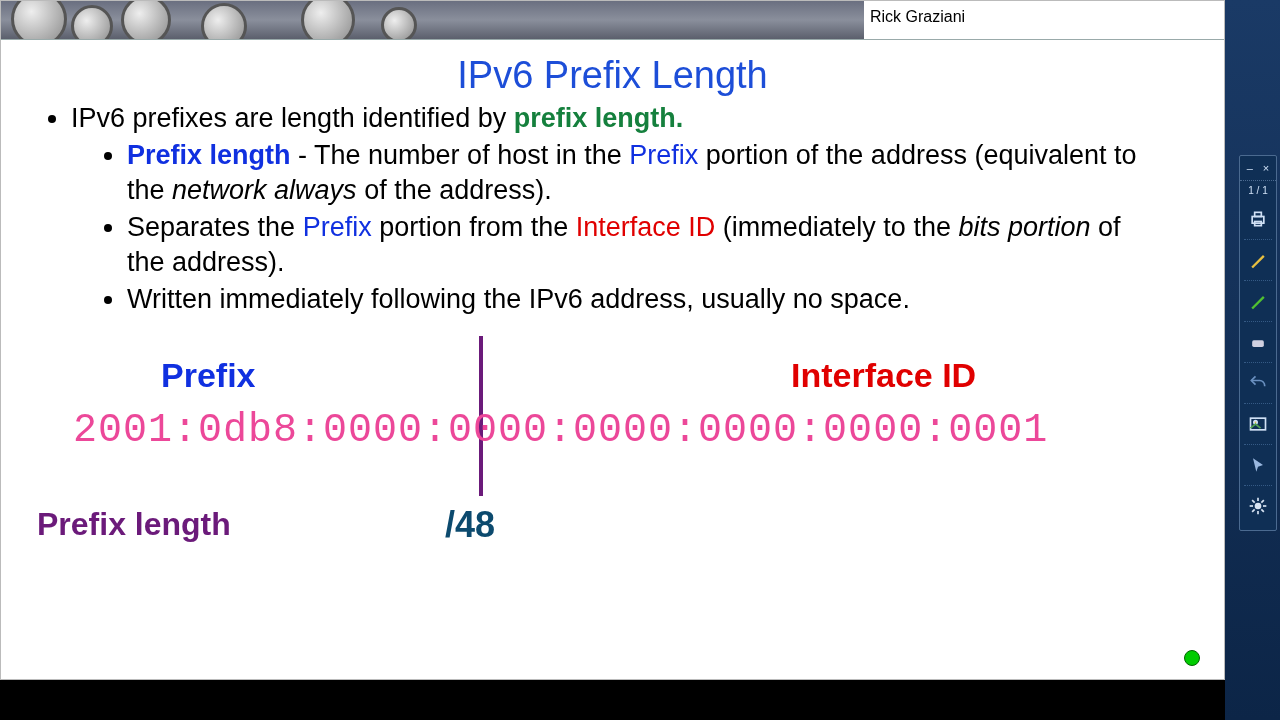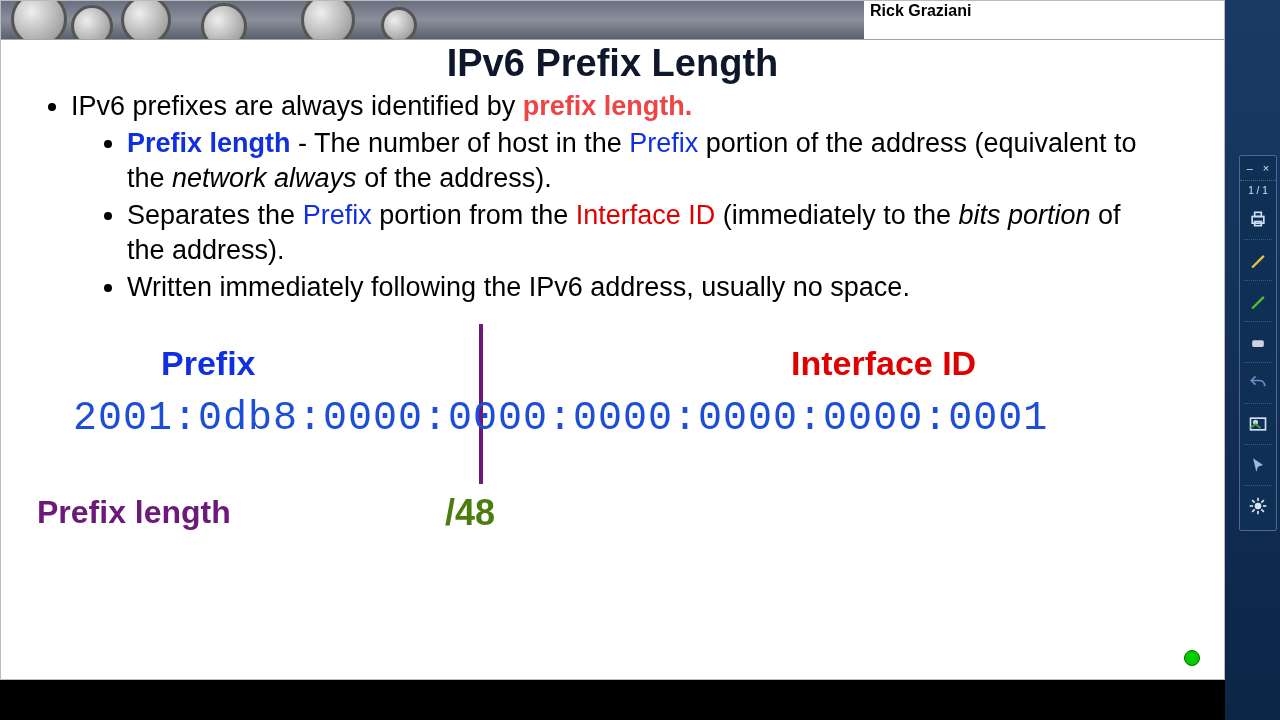--- a/index.html
+++ b/index.html
@@ -1,37 +1,37 @@
 <!DOCTYPE html>
 <html><head>
 <meta charset="utf-8">
 <style>
   html,body{margin:0;padding:0;width:1280px;height:720px;overflow:hidden;font-family:Arial,Helvetica,sans-serif;background:#000;}
   .stage{position:relative;width:1280px;height:720px;}
   .slide{position:absolute;left:0;top:0;width:1225px;height:680px;background:#fff;border:1px solid #bbb;box-sizing:border-box;}
   .banner{position:relative;width:100%;height:38px;background:linear-gradient(#6a6f80,#8a8f9c 50%,#5b5f6c);border-bottom:1px solid #9aa;overflow:hidden;}
   .gear{position:absolute;border-radius:50%;background:radial-gradient(circle at 35% 35%,#eee,#888);border:3px solid #555;}
-  .attrib{position:absolute;right:0;top:0;height:38px;width:360px;background:#fff;font-family:"Comic Sans MS","Comic Sans",cursive,sans-serif;font-size:16px;font-weight:bold;color:#000;line-height:18px;padding:1px 6px;box-sizing:border-box;}
-  .title{width:100%;text-align:center;font-size:38px;font-weight:bold;color:#0f172a;margin-top:2px;}
+  .attrib{position:absolute;right:0;top:0;height:38px;width:360px;background:#fff;font-family:"Comic Sans MS","Comic Sans",cursive,sans-serif;font-size:16px;font-weight:normal;color:#000;line-height:18px;padding:7px 6px;box-sizing:border-box;}
+  .title{width:100%;text-align:center;font-size:38px;font-weight:normal;color:#1d4ed8;margin-top:14px;}
   ul.outer{margin:4px 0 0 70px;padding:0;font-size:27px;color:#000;line-height:1.3;}
   ul.outer>li{list-style:disc;margin-bottom:0;max-width:1080px;}
   ul.inner{margin:2px 0 0 56px;padding:0;}
   ul.inner>li{list-style:disc;margin-bottom:2px;font-size:27px;max-width:1010px;}
-  .purple{color:#ef4444;font-weight:bold;}
+  .purple{color:#15803d;font-weight:bold;}
   .blue{color:#1030e0;}
   .blueb{color:#1030e0;font-weight:bold;}
   .red{color:#e00000;}
   .ital{font-style:italic;}
   .diagram{position:relative;width:100%;height:260px;margin-top:18px;}
   .prefix-label{position:absolute;left:160px;top:20px;font-size:34px;font-weight:bold;color:#1030e0;}
   .iface-label{position:absolute;left:790px;top:20px;font-size:34px;font-weight:bold;color:#e00000;}
-  .addr{position:absolute;left:72px;top:72px;font-family:"Consolas","Courier New",monospace;font-size:40px;letter-spacing:1px;color:#1d4ed8;}
+  .addr{position:absolute;left:72px;top:72px;font-family:"Consolas","Courier New",monospace;font-size:40px;letter-spacing:1px;color:#ec4899;}
   .vline{position:absolute;left:478px;top:0;width:4px;height:160px;background:#6b1a7a;}
   .plabel{position:absolute;left:36px;top:170px;font-size:32px;font-weight:bold;color:#6b1a7a;}
-  .pval{position:absolute;left:444px;top:168px;font-size:36px;font-weight:bold;color:#4d7c0f;}
+  .pval{position:absolute;left:444px;top:168px;font-size:36px;font-weight:bold;color:#0c4a6e;}
   .greenlight{position:absolute;left:1183px;top:649px;width:14px;height:14px;border-radius:50%;background:#0c0;border:1px solid #060;}
   .rail{position:absolute;right:0;top:0;width:55px;height:720px;background:linear-gradient(#1a3a66,#0c2547);}
   .panel{position:absolute;right:3px;top:155px;width:36px;background:#0f2f55;border:1px solid #4b6a90;border-radius:2px;padding:4px 0;}
   .panel-top{display:flex;justify-content:space-around;font-size:11px;color:#cfe0f5;padding:2px 2px 6px;border-bottom:1px dotted #4b6a90;margin-bottom:4px;}
   .tool{width:28px;height:40px;margin:0 auto;display:flex;align-items:center;justify-content:center;color:#cfe0f5;font-size:18px;border-bottom:1px dotted #355a85;}
   .tool:last-child{border-bottom:none;}
   .tool svg{width:20px;height:20px;}
   .page{font-size:10px;color:#cfe0f5;text-align:center;padding-bottom:3px;}
 </style>
 </head>
@@ -49,21 +49,21 @@
       <div class="gear" style="left:380px;top:6px;width:30px;height:30px"></div>
       <div class="attrib">
         <div>Rick Graziani</div>
       </div>
     </div>
 
     <div class="title">IPv6 Prefix Length</div>
 
     <ul class="outer">
       <li>
-        <span>IPv6 prefixes are always identified by </span><span class="purple">prefix length.</span>
+        <span>IPv6 prefixes are length identified by </span><span class="purple">prefix length.</span>
         <ul class="inner">
           <li>
             <span class="blueb">Prefix length</span><span> - The number of host in the </span><span class="blue">Prefix</span><span> portion of the address (equivalent to the </span><span class="ital">network always</span><span> of the address).</span>
           </li>
           <li>
             <span>Separates the </span><span class="blue">Prefix</span><span> portion from the </span><span class="red">Interface ID</span><span> (immediately to the </span><span class="ital">bits portion</span><span> of the address).</span>
           </li>
           <li>Written immediately following the IPv6 address, usually no space.</li>
         </ul>
       </li>

